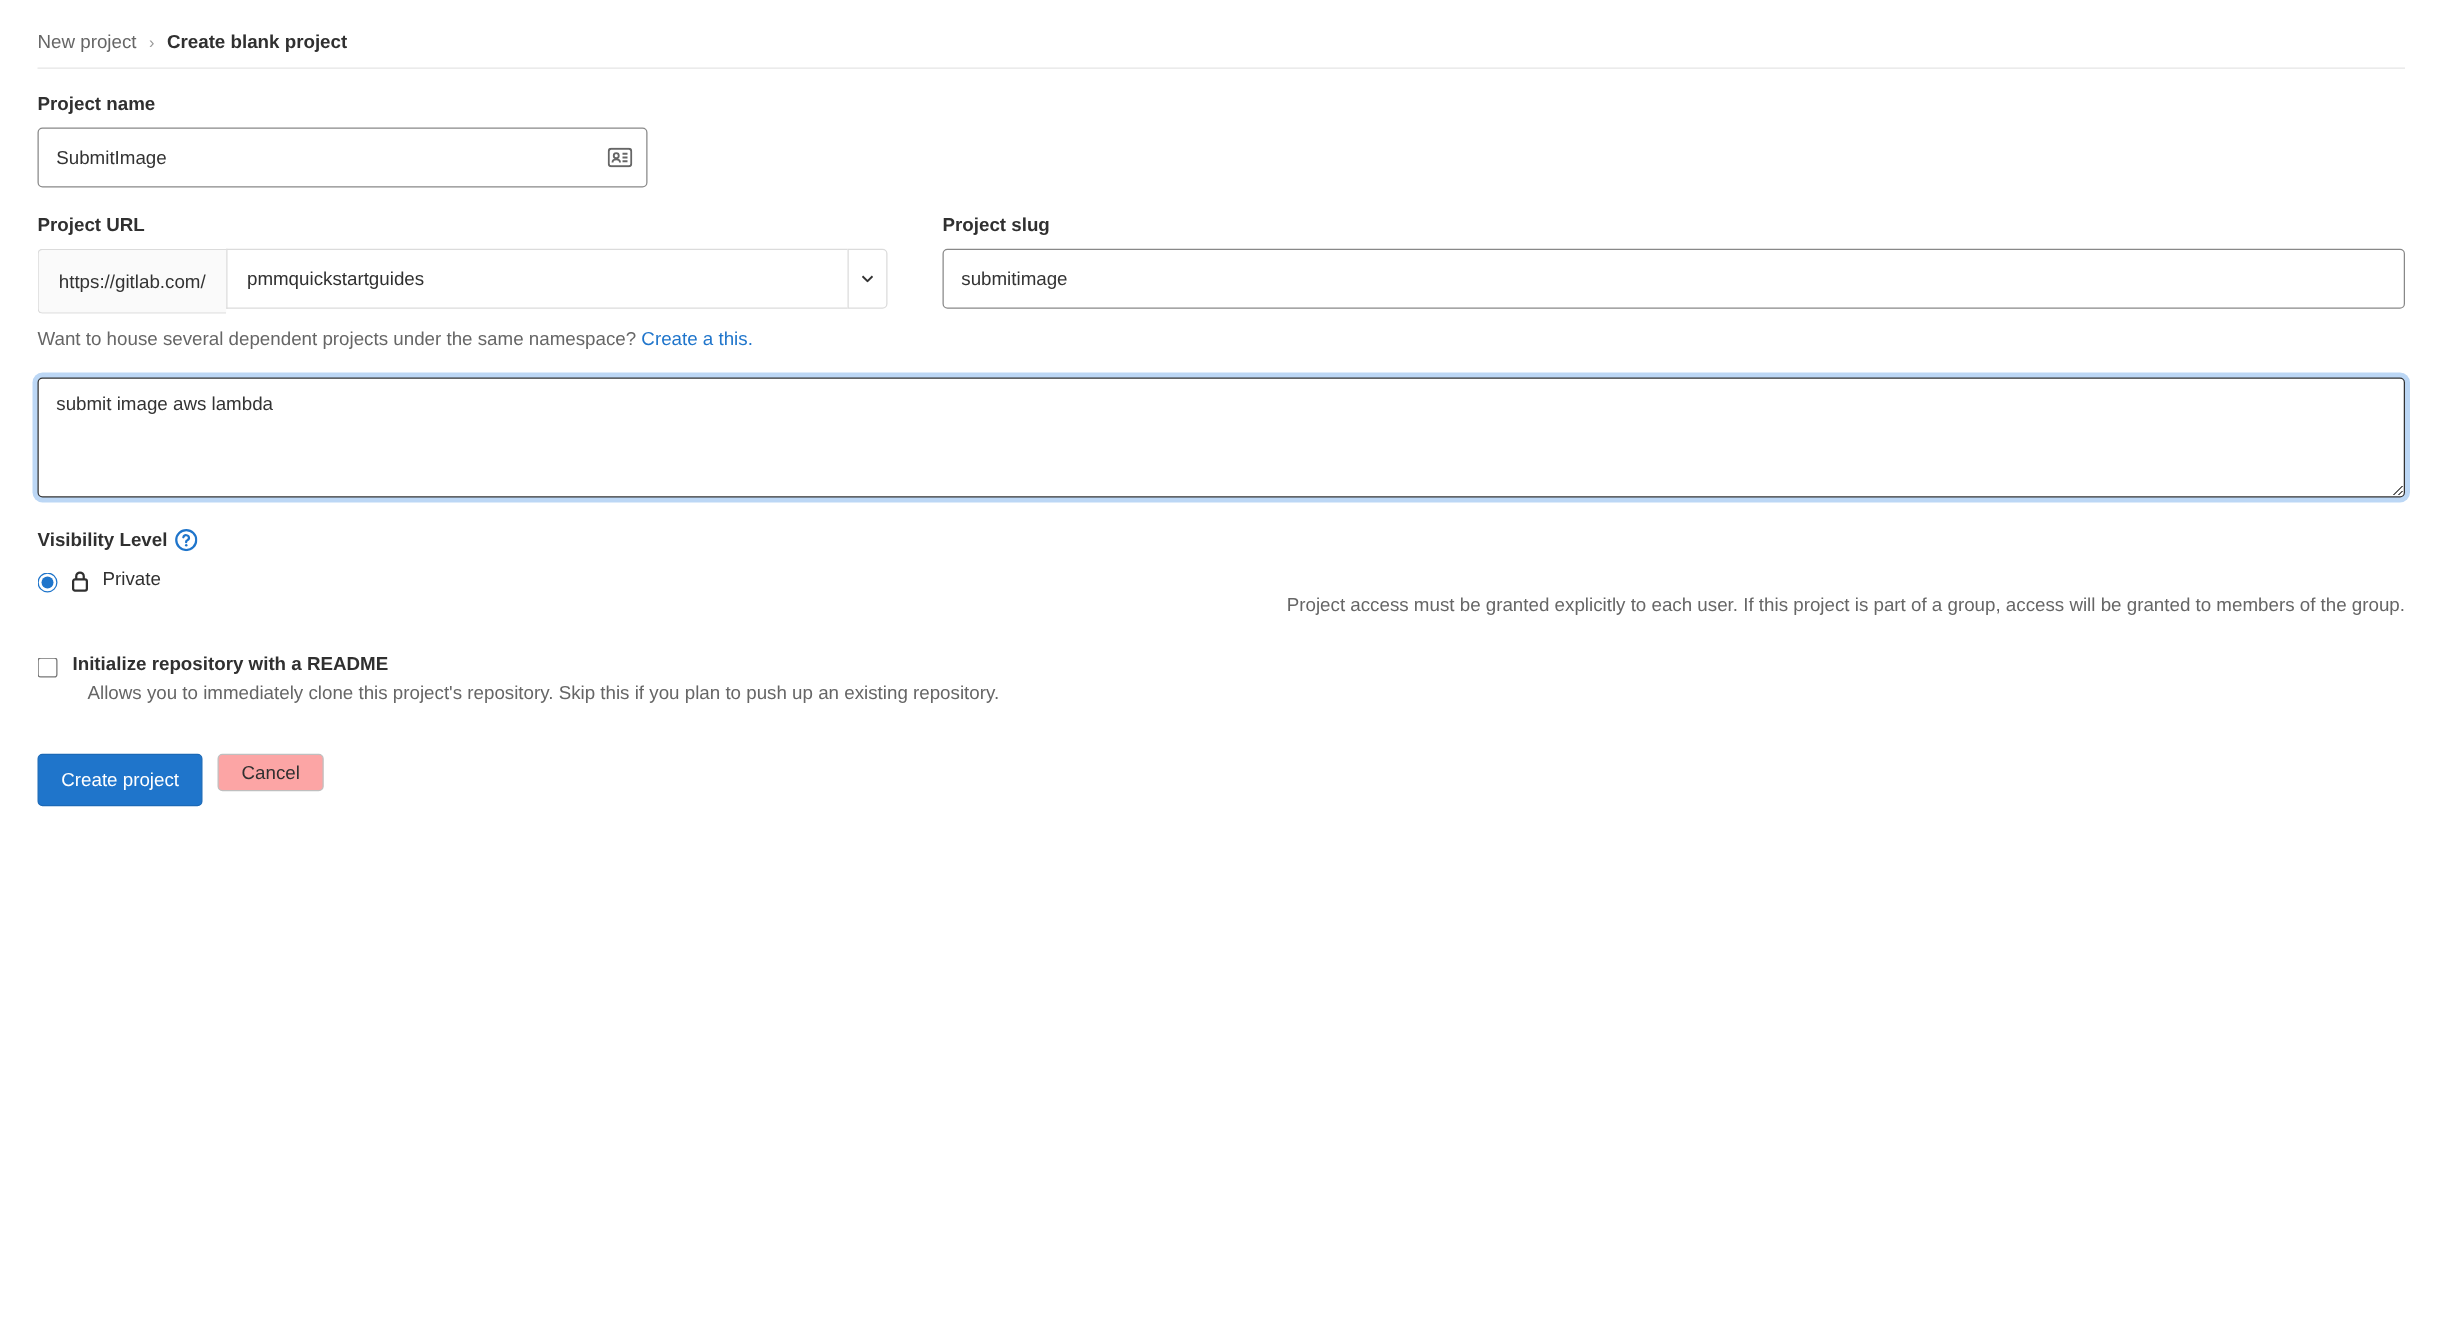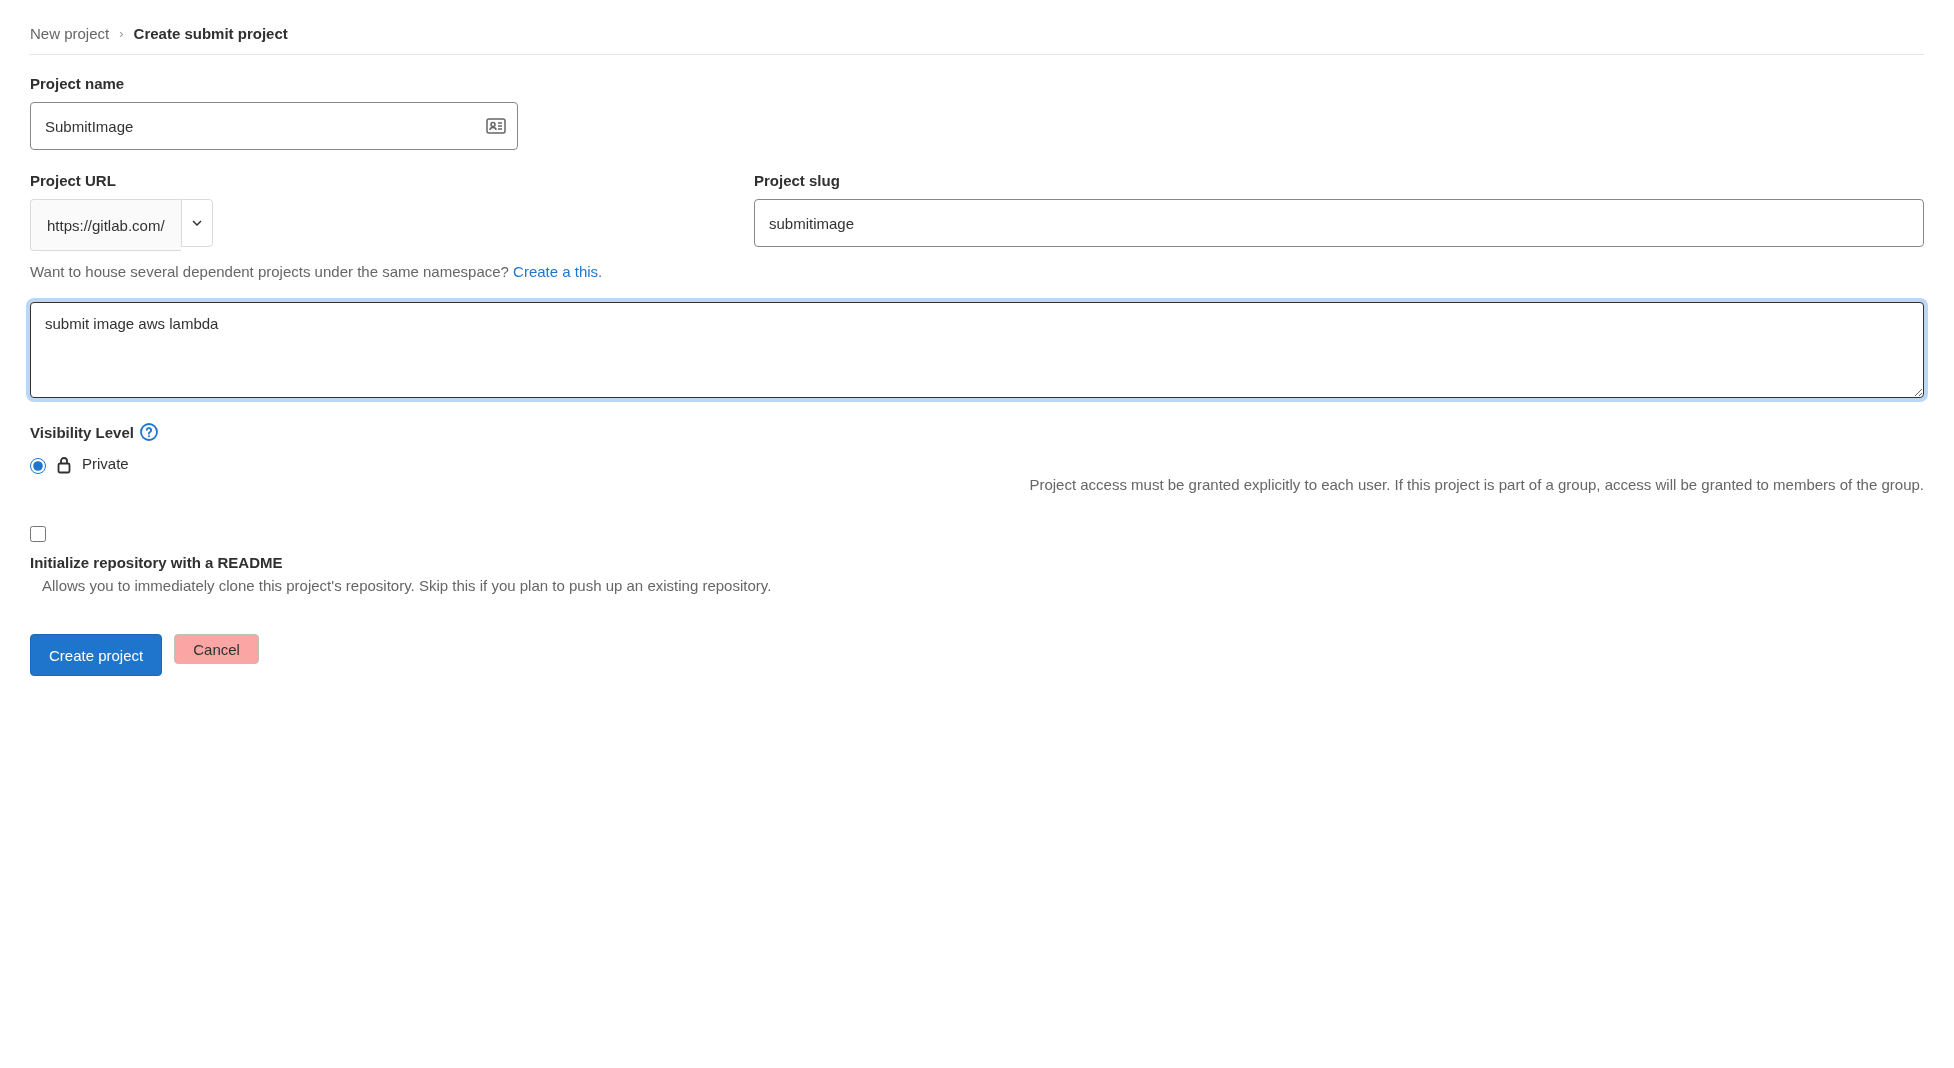--- a/index.html
+++ b/index.html
@@ -201,21 +201,20 @@
       font-size: 15px;
       color: #666;
       line-height: 1.4;
       text-align: right;
     }
     .checkbox-row {
       display: flex;
       align-items: flex-start;
       gap: 12px;
       margin-top: 28px;
-      flex-direction: column;
     }
     .checkbox-input {
       width: 16px;
       height: 16px;
       margin-top: 3px;
     }
     .checkbox-content {
       flex: 1;
     }
     .checkbox-title {
@@ -255,21 +254,21 @@
       font-size: 15px;
       cursor: pointer;
     }
   </style>
 </head>
 <body>
 
 <div class="breadcrumb">
   <span class="breadcrumb-link">New project</span>
   <span class="breadcrumb-sep">›</span>
-  <span class="breadcrumb-current">Create submit project</span>
+  <span class="breadcrumb-current">Create blank project</span>
 </div>
 
 <div class="form-section">
   <label class="label">Project name</label>
   <div class="input-wrap">
     <input type="text" class="text-input" value="SubmitImage" style="">
     <span class="contact-icon">
       <svg viewBox="0 0 20 16" fill="none" stroke="currentColor" stroke-width="1.5">
         <rect x="1" y="1" width="18" height="14" rx="2"></rect>
         <circle cx="7" cy="6.5" r="2"></circle>
@@ -281,20 +280,21 @@
     </span>
   </div>
 </div>
 
 <div class="form-section">
   <div class="url-row">
     <div class="url-col url-col-left">
       <label class="label">Project URL</label>
       <div class="url-group">
         <span class="url-prefix">https://gitlab.com/</span>
+        <span class="url-namespace">pmmquickstartguides</span>
         <button class="url-dropdown">
           <svg viewBox="0 0 10 6">
               <path d="M1 1l4 4 4-4" fill="none" stroke="#333" stroke-width="1.5"></path>
             </svg>
         </button>
       </div>
     </div>
     <div class="url-col url-col-right">
       <label class="label">Project slug</label>
       <input type="text" class="slug-input" value="submitimage" style="">

